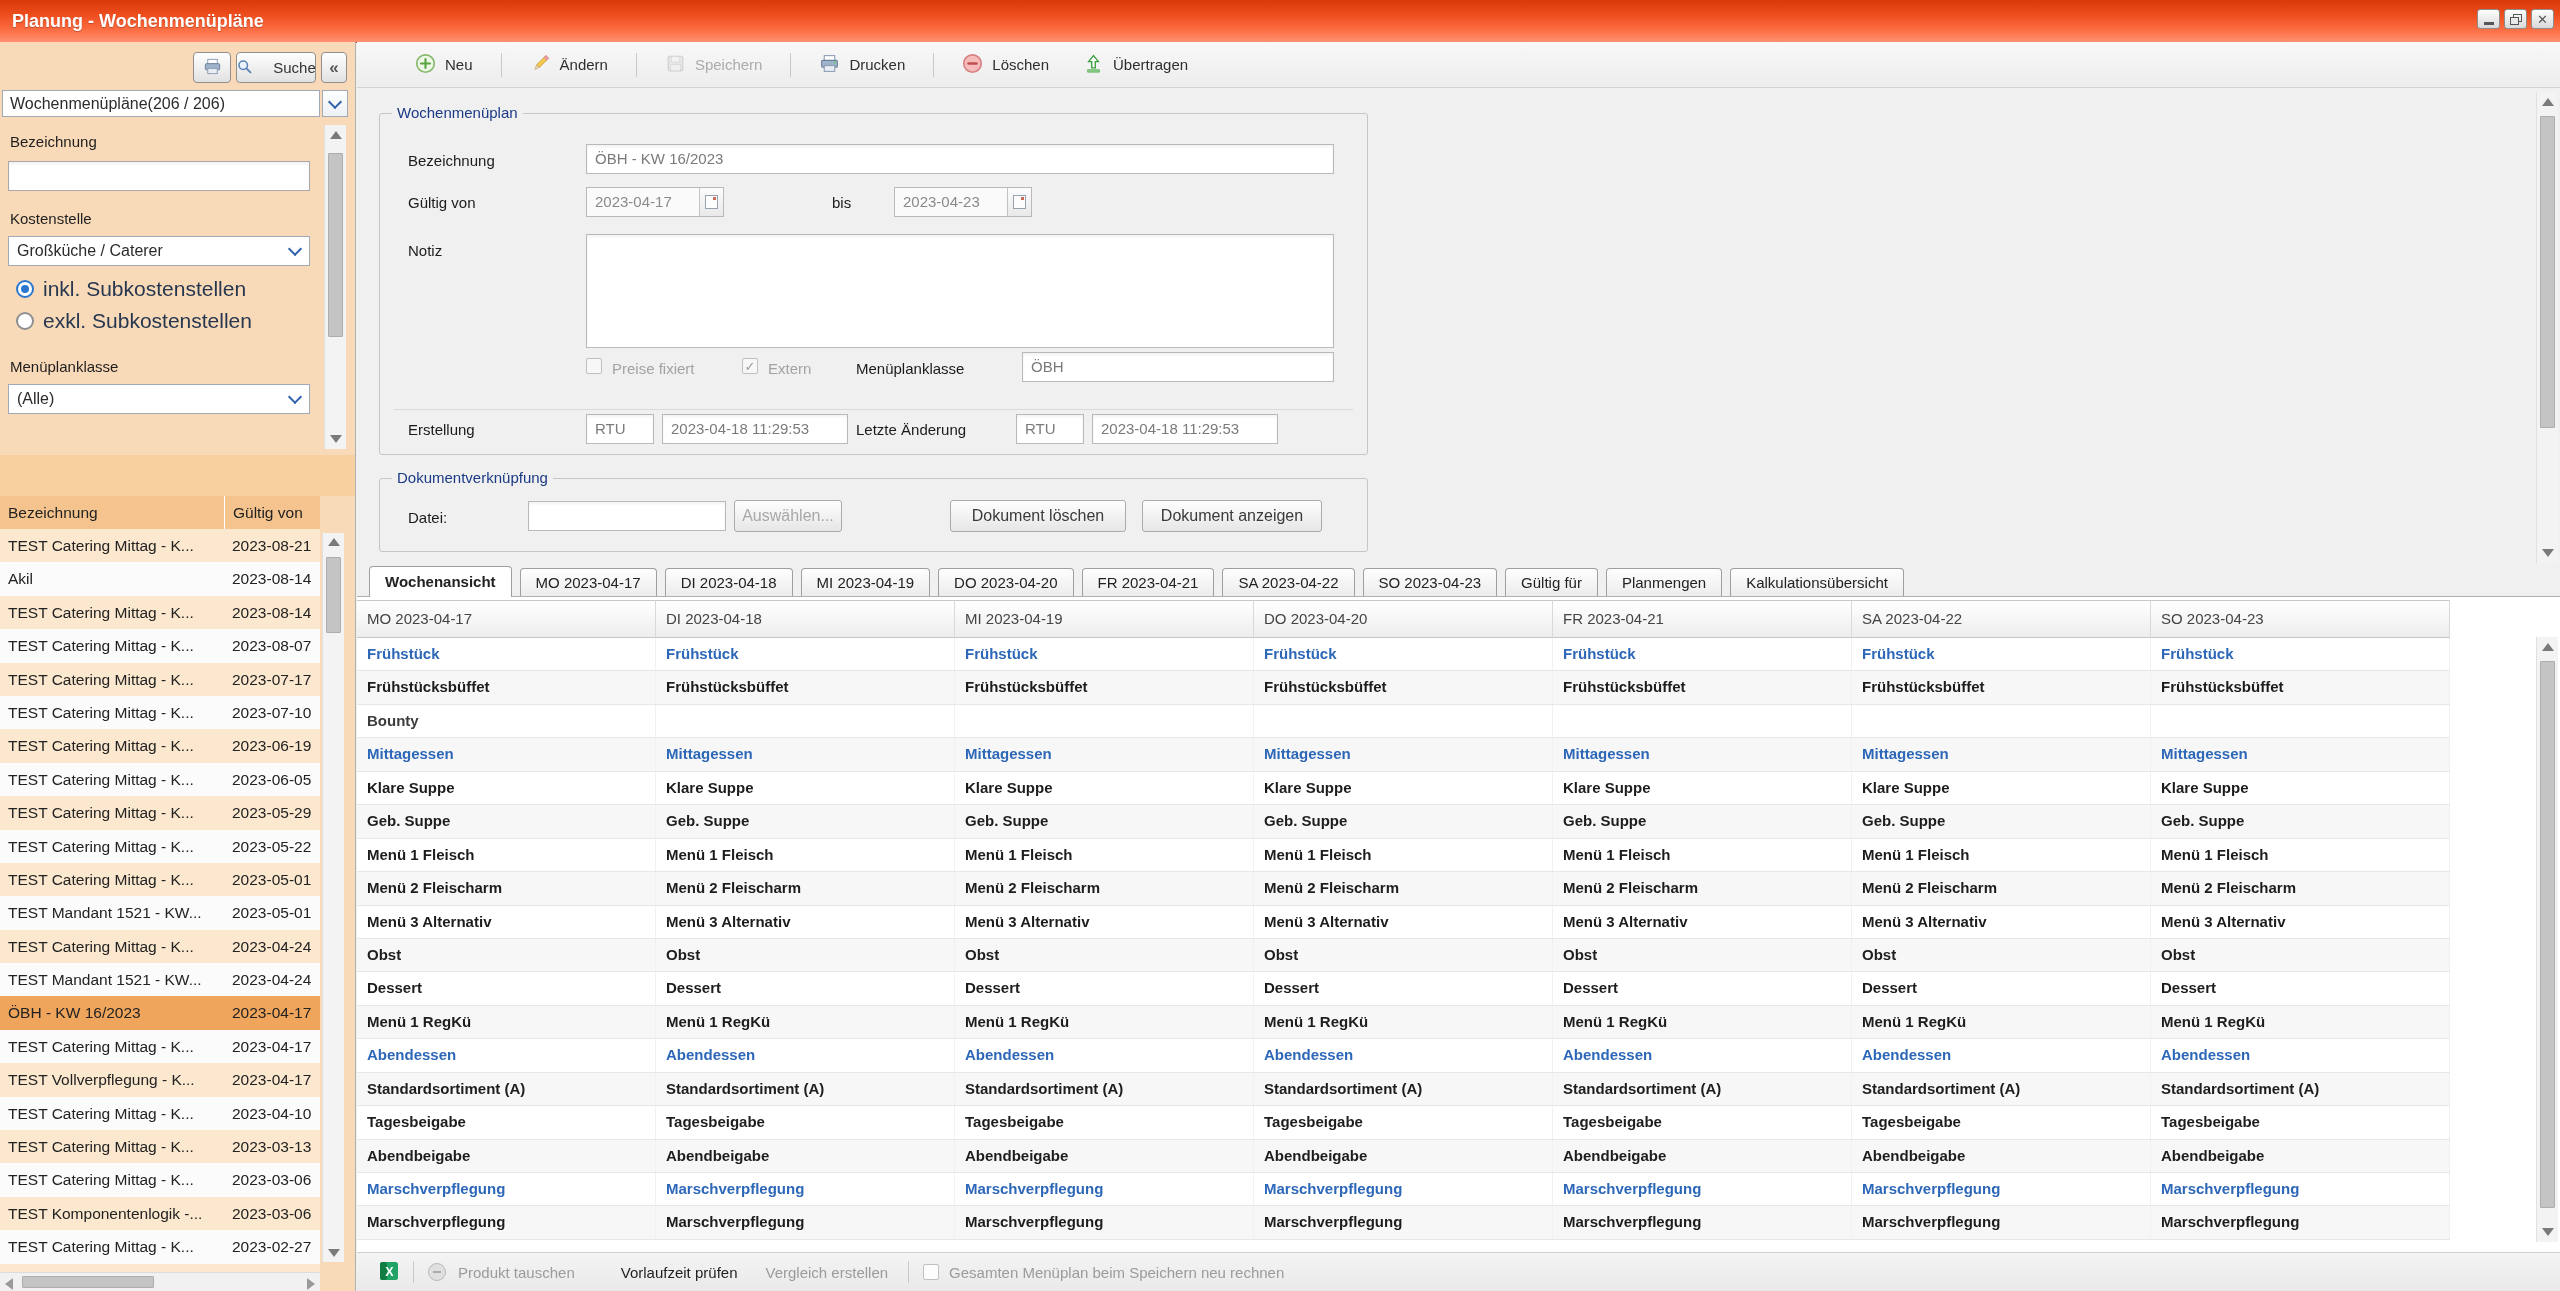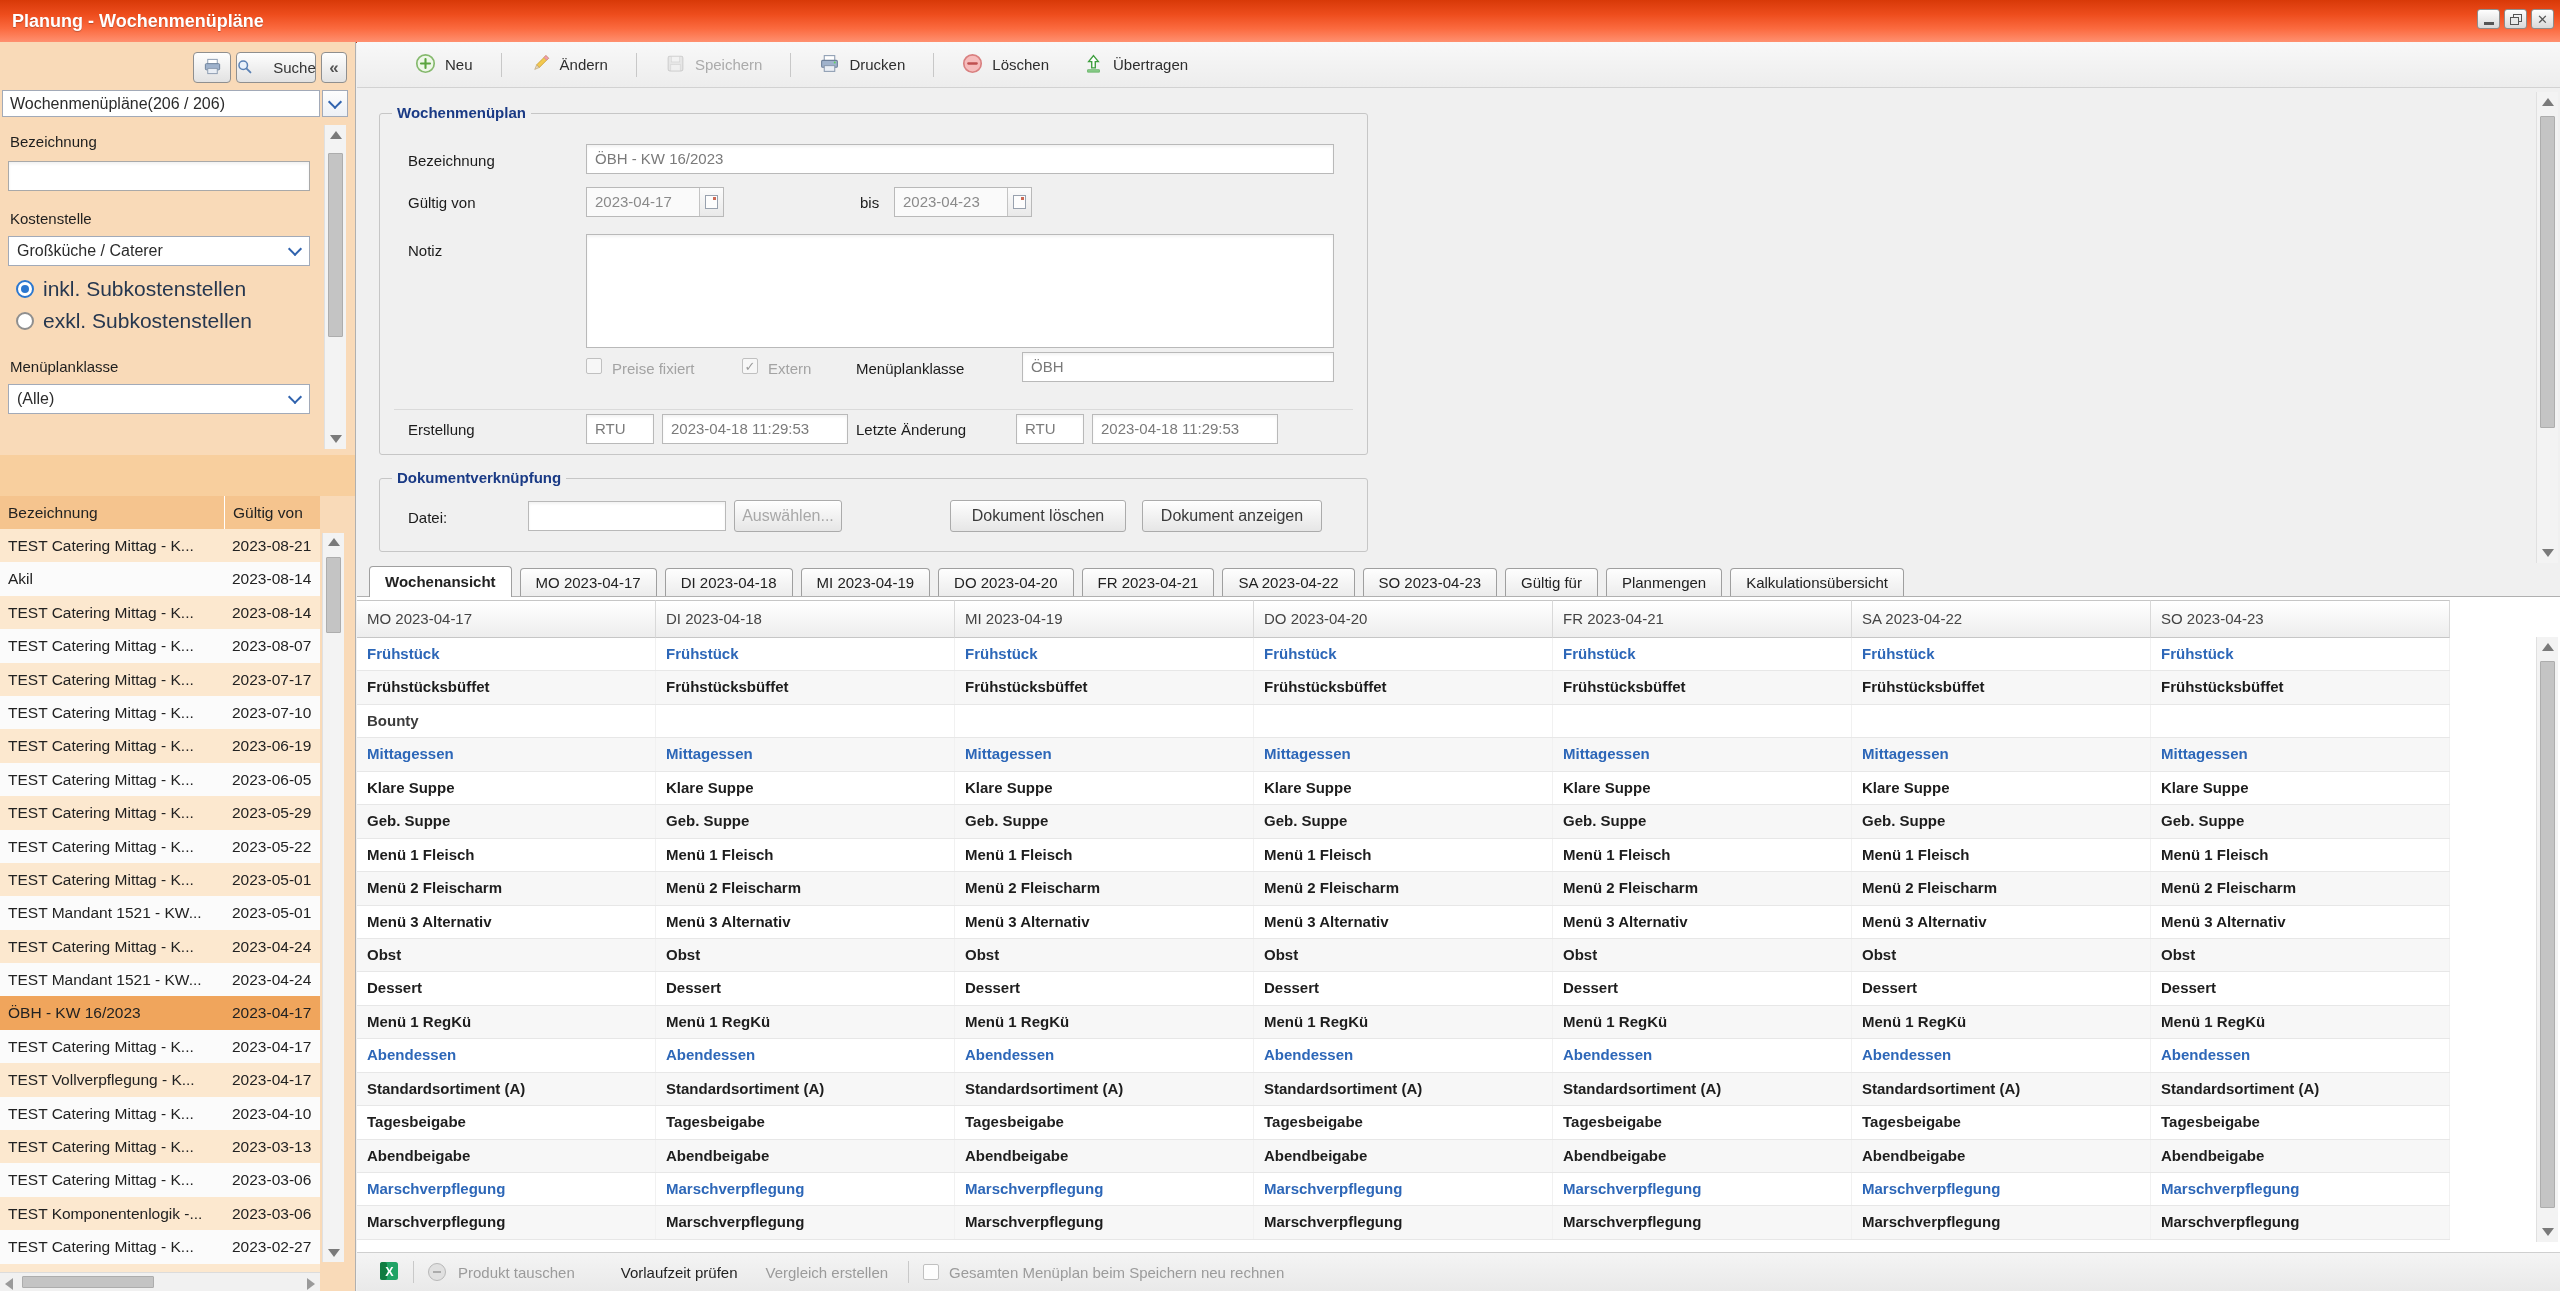--- a/index.html
+++ b/index.html
@@ -75,21 +75,21 @@
   #toolbar{position:absolute;left:357px;top:42px;width:2203px;height:46px;background:linear-gradient(180deg,#f8f8f8,#ededed);
     border-bottom:1px solid #d2d2d2;display:flex;align-items:center;padding-left:48px;box-sizing:border-box;}
   .tbtn{display:flex;align-items:center;gap:9px;font-size:15px;color:#2e2e2e;padding:0 10px;height:34px;border-radius:3px;}
   .tbtn.disabled{color:#ababab;}
   .tbtn.disabled svg{opacity:.55;}
   .tsep{width:1px;height:24px;background:#c8c8c8;margin:0 18px;}
 
   
   #formregion{position:absolute;left:357px;top:88px;width:2203px;height:479px;background:#f0f0f0;}
   .groupbox{position:absolute;border:1px solid #c6c6c6;border-radius:3px;box-sizing:border-box;}
-  .legend{position:absolute;top:-10px;left:12px;background:#f0f0f0;padding:0 5px;font-weight:bold;font-size:15px;color:#1a3a85;}
+  .legend{position:absolute;top:-10px;left:12px;background:#f0f0f0;padding:0 5px;font-weight:normal;font-size:15px;color:#1a3a85;}
   #fs1{left:22px;top:25px;width:989px;height:342px;}
   #fs2{left:22px;top:390px;width:989px;height:74px;}
   .flabel{position:absolute;font-size:15px;color:#1b1b1b;}
   .finput{position:absolute;height:30px;background:#fff;border:1px solid #b9b9b9;box-sizing:border-box;
     box-shadow:inset 0 2px 3px rgba(0,0,0,.05);line-height:28px;padding-left:8px;font-size:15px;color:#7a7a7a;}
   .ftextarea{position:absolute;background:#fff;border:1px solid #b9b9b9;box-sizing:border-box;box-shadow:inset 0 2px 3px rgba(0,0,0,.05);}
   .datefield{position:absolute;height:30px;border:1px solid #b9b9b9;background:#fafafa;box-sizing:border-box;display:flex;}
   .date-val{flex:1;line-height:28px;padding-left:8px;font-size:15px;color:#8a8a8a;}
   .cal-btn{width:23px;border-left:1px solid #c4c4c4;background:linear-gradient(180deg,#fcfcfc,#e9e9e9);display:flex;align-items:center;justify-content:center;}
   .cal-ico{width:11px;height:12px;border:1px solid #98a1ae;background:#fdfdfd;position:relative;}
@@ -397,21 +397,21 @@
       <div class="flabel" style="left:28px;top:38px">Bezeichnung</div>
       <div class="finput" style="left:206px;top:30px;width:748px">ÖBH - KW 16/2023</div>
 
       <div class="flabel" style="left:28px;top:80px">Gültig von</div>
       <div class="datefield" style="left:206px;top:73px;width:138px">
         <span class="date-val">2023-04-17</span>
         <span class="cal-btn">
             <span class="cal-ico"></span>
           </span>
       </div>
-      <div class="flabel" style="left:480px;top:80px">bis</div>
+      <div class="flabel" style="left:452px;top:80px">bis</div>
       <div class="datefield" style="left:514px;top:73px;width:138px">
         <span class="date-val">2023-04-23</span>
         <span class="cal-btn">
             <span class="cal-ico"></span>
           </span>
       </div>
 
       <div class="flabel" style="left:28px;top:128px">Notiz</div>
       <div class="ftextarea" style="left:206px;top:120px;width:748px;height:114px"></div>
 

